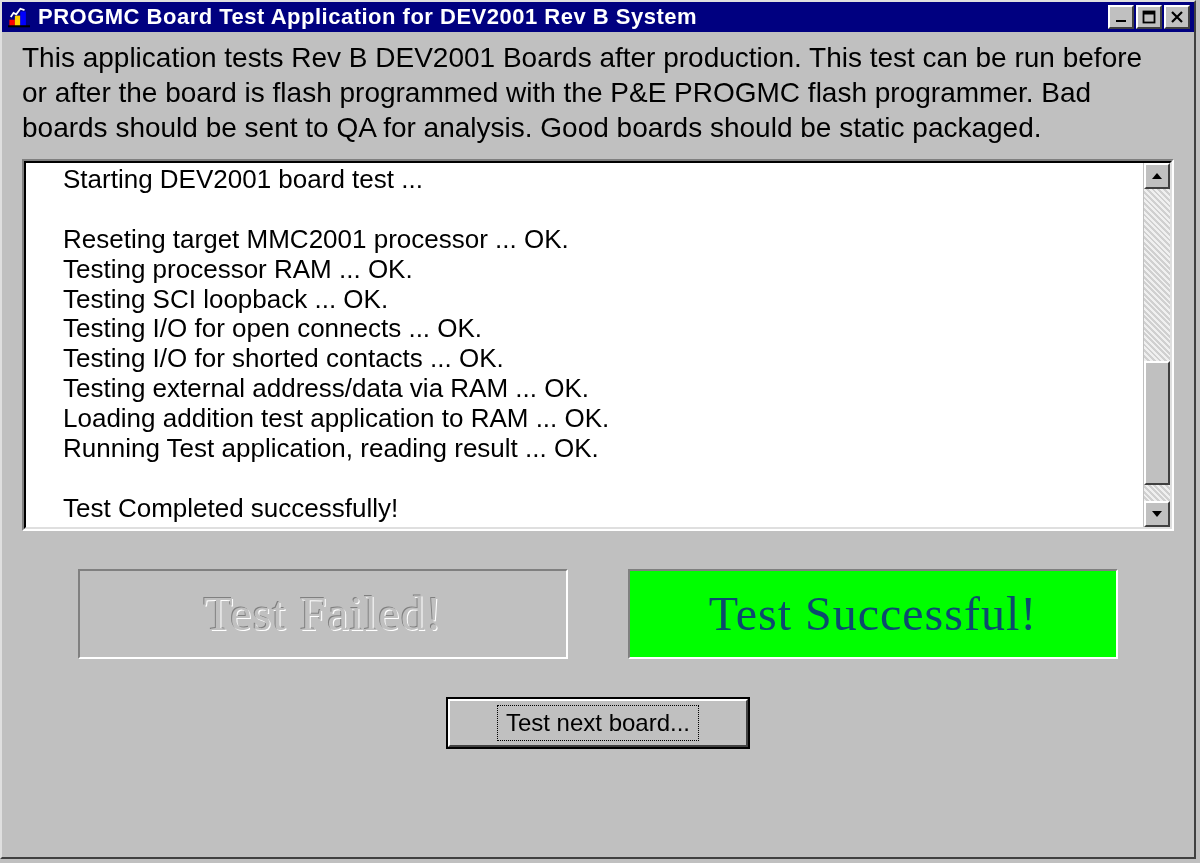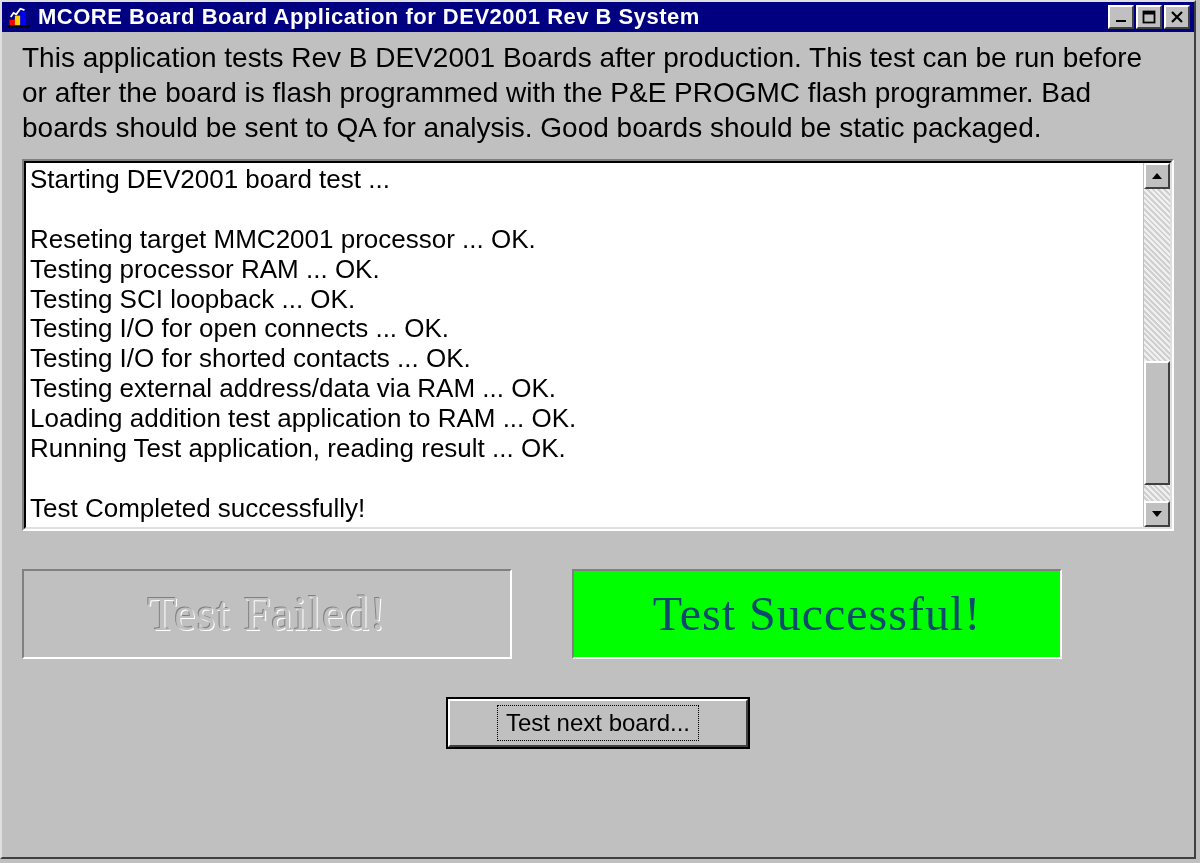--- a/index.html
+++ b/index.html
@@ -96,20 +96,21 @@
     flex:1 1 auto;
     display:flex;
   }
   .log-text {
     flex:1 1 auto;
     padding: 2px 4px 2px 4px;
     font-size: 26px;
     line-height: 1.15;
     white-space: pre-wrap;
     overflow: hidden;
+    margin-left: 33px;
   }
   .scrollbar {
     width: 26px;
     background:#e0e0e0;
     background-image:
       repeating-linear-gradient(45deg, #d0d0d0 0 2px, #f0f0f0 2px 4px);
     display:flex; flex-direction:column;
     border-left:1px solid #c0c0c0;
   }
   .sb-btn {
@@ -128,21 +129,21 @@
     background:#c0c0c0;
     border:2px solid;
     border-top-color:#ffffff; border-left-color:#ffffff;
     border-right-color:#404040; border-bottom-color:#404040;
     box-sizing:border-box;
   }
 
   
   .status-row {
     display:flex;
-    justify-content:flex-start;
+    justify-content:center;
     gap:60px;
     margin-bottom: 40px;
   }
   .panel {
     width: 490px;
     height: 90px;
     border:2px solid;
     border-top-color:#808080; border-left-color:#808080;
     border-right-color:#ffffff; border-bottom-color:#ffffff;
     box-sizing:border-box;
@@ -191,21 +192,21 @@
   <div class="titlebar">
     <span class="app-icon">
       <svg viewBox="0 0 16 16" width="22" height="22">
         <rect x="1" y="10" width="4" height="5" fill="#ff0000"></rect>
         <rect x="5" y="7" width="4" height="8" fill="#ffd000"></rect>
         <rect x="9" y="4" width="4" height="11" fill="#0000ff"></rect>
         <rect x="0" y="14" width="16" height="1.5" fill="#000"></rect>
         <path d="M2 8 L4 5 L6 6 L9 2 L12 3" stroke="#ffffff" stroke-width="1.3" fill="none"></path>
       </svg>
     </span>
-    <span class="title-text">MCORE Board Board Application for DEV2001 Rev B System</span>
+    <span class="title-text">PROGMC Board Test Application for DEV2001 Rev B System</span>
     <div class="controls">
       <div class="caption-btn">
         <svg width="14" height="14">
           <rect x="2" y="10" width="10" height="2" fill="#000"></rect>
         </svg>
       </div>
       <div class="caption-btn">
         <svg width="14" height="14">
           <rect x="1.5" y="1.5" width="11" height="11" fill="none" stroke="#000" stroke-width="1.8"></rect>
           <rect x="1.5" y="1.5" width="11" height="3" fill="#000"></rect>

